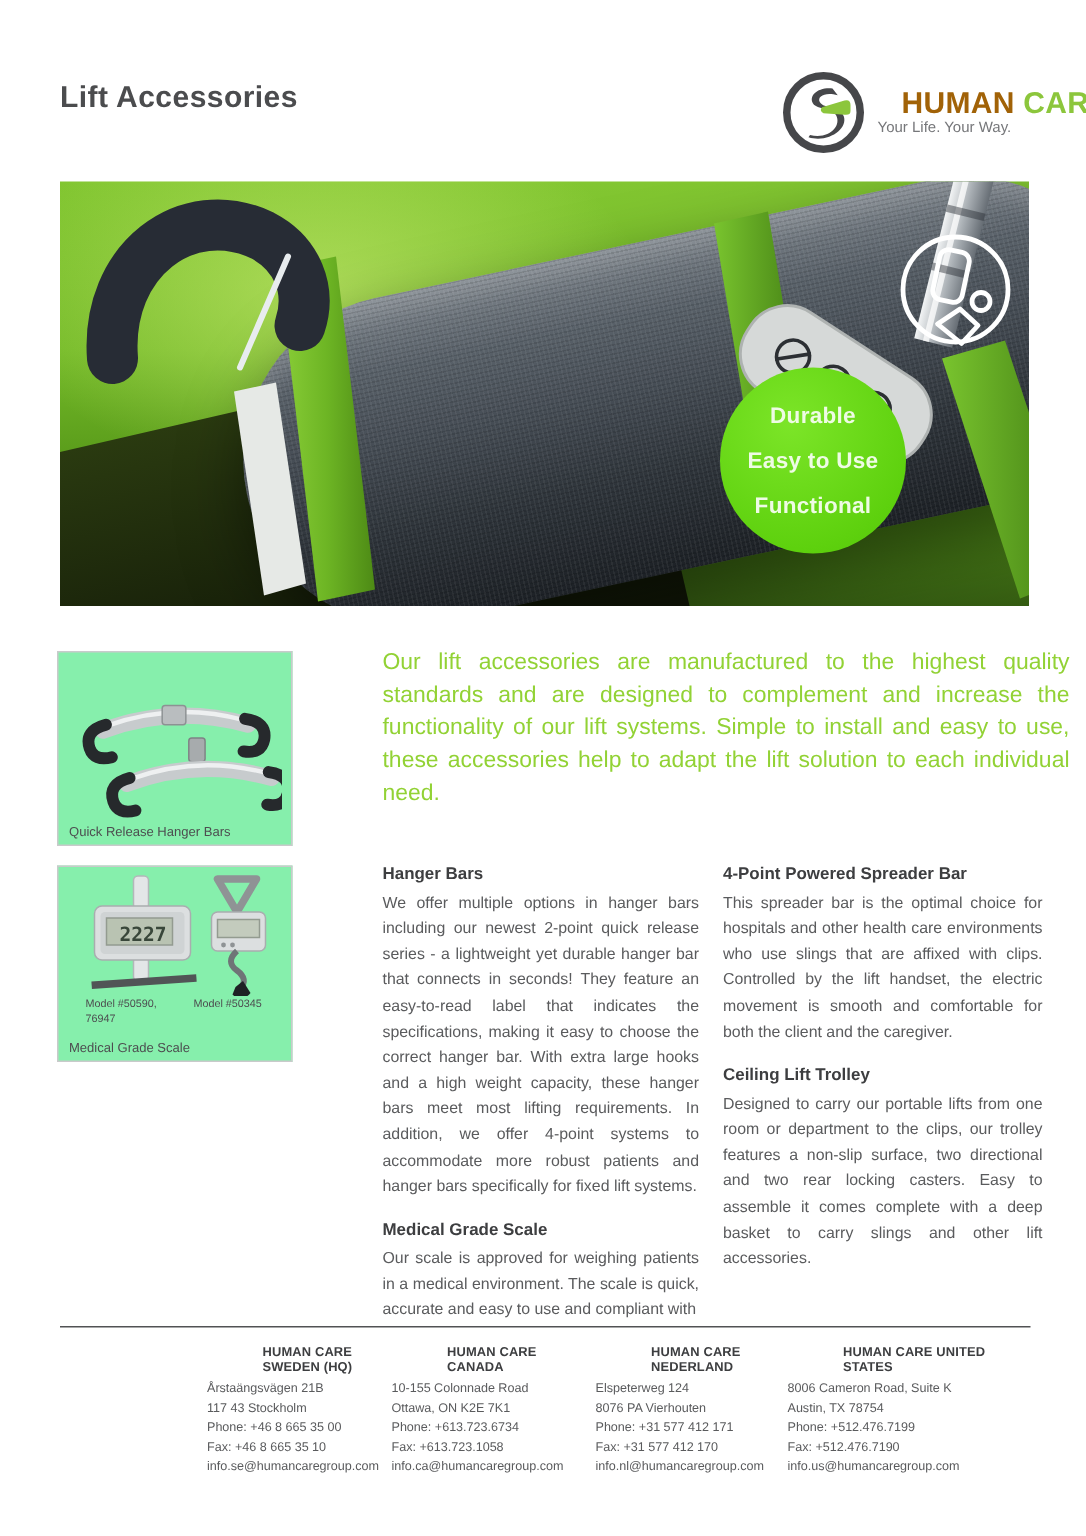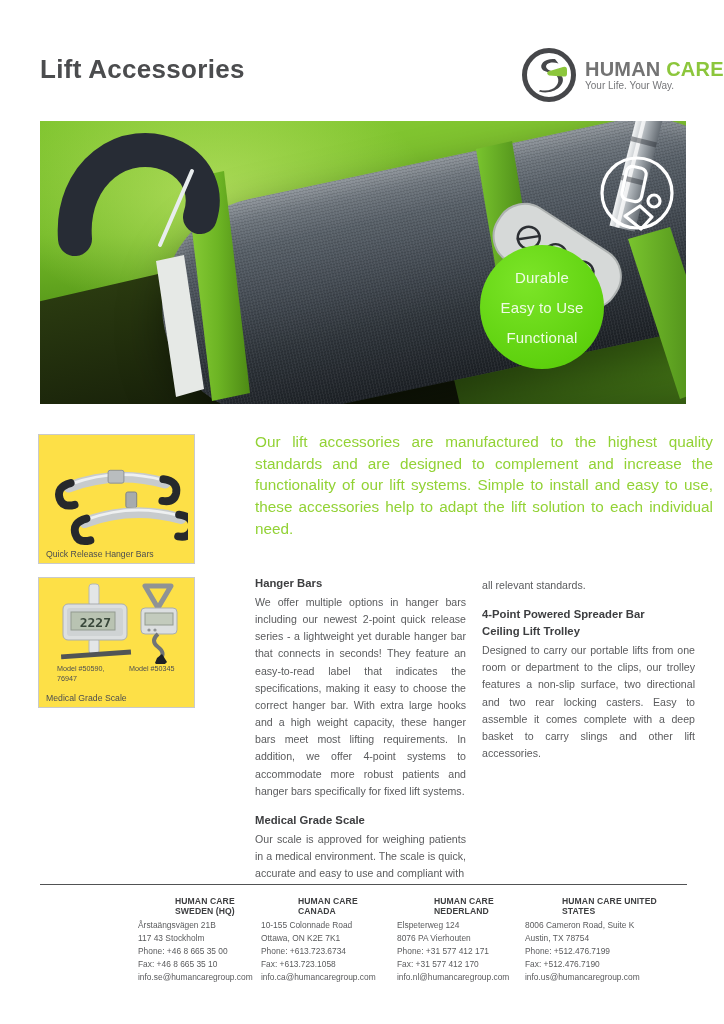--- a/index.html
+++ b/index.html
@@ -1,44 +1,44 @@
 <!DOCTYPE html>
 <html><head>
 <meta charset="utf-8">
 <style>
   html,body{margin:0;padding:0;background:#ffffff;}
   body{width:724px;height:1024px;position:relative;font-family:"Liberation Sans",sans-serif;-webkit-font-smoothing:antialiased;}
   .page{position:absolute;inset:0;width:724px;height:1024px;overflow:hidden;background:#fff;}
 
   
-  .page-title{position:absolute;left:40px;top:54px;font-size:26px;font-weight:700;color:#4b4c4e;letter-spacing:.3px;}
+  .page-title{position:absolute;left:40px;top:54px;font-size:20px;font-weight:700;color:#4b4c4e;letter-spacing:.3px;}
   .logo{position:absolute;left:520px;top:44px;width:190px;height:62px;display:flex;align-items:center;}
   .logo-mark{width:58px;height:58px;flex:0 0 auto;}
   .logo-text{margin-left:7px;line-height:1;}
   .logo-word{font-size:20px;font-weight:700;letter-spacing:.2px;white-space:nowrap;}
-  .logo-word .w1{color:#737373;} .logo-word .w2{color:#8cc63c;}
+  .logo-word .w1{color:#a16207;margin-left:16px;} .logo-word .w2{color:#8cc63c;}
   .logo-tagline{font-size:10px;color:#76777a;margin-top:2px;}
 
   
   .hero{position:absolute;left:40px;top:121px;width:646px;height:283px;overflow:hidden;background:linear-gradient(180deg,#82c631 0%,#74ba28 40%,#5a9c1b 65%,#355c12 100%);}
   .hero-glow{position:absolute;left:-40px;top:-50px;width:430px;height:250px;background:radial-gradient(closest-side,rgba(214,242,125,.55),rgba(214,242,125,0));}
   .hero-wedge{position:absolute;left:-120px;top:150px;width:540px;height:330px;background:linear-gradient(180deg,#2a3a10,#0b0f05 70%);transform:rotate(-13deg);}
   .hero-bar{position:absolute;left:118px;top:36px;width:600px;height:220px;border-radius:115px;transform:rotate(-12deg);
     background:linear-gradient(180deg,#7f868d 0%,#596169 22%,#454c54 45%,#2f353b 70%,#1d2126 100%);
     box-shadow:inset 0 10px 16px rgba(255,255,255,.14), 0 20px 45px rgba(0,0,0,.5);}
   .hero-bar::after{content:"";position:absolute;inset:0;border-radius:115px;
     background-image:repeating-linear-gradient(90deg,rgba(255,255,255,.05) 0 1px,transparent 1px 3px),repeating-linear-gradient(0deg,rgba(0,0,0,.10) 0 1px,transparent 1px 3px);}
   .hero-svg{position:absolute;inset:0;}
   .hero-badge{position:absolute;left:440px;top:124px;width:124px;height:124px;border-radius:50%;z-index:5;
     background:radial-gradient(circle at 38% 30%,#7ce528,#5ed10e 72%,#53c608);
-    display:flex;flex-direction:column;align-items:center;justify-content:center;gap:13px;}
+    display:flex;flex-direction:column;align-items:center;justify-content:center;gap:13px;font-weight:bold;}
   .hero-badge div{font-size:15px;color:#eefbe4;letter-spacing:.2px;}
 
   
-  .pbox{position:absolute;left:38px;width:157px;border:1px solid #c9cacb;background:#fde047;box-sizing:border-box;}
+  .pbox{position:absolute;left:38px;width:157px;border:1px solid #c9cacb;background:#86efac;box-sizing:border-box;}
   .pbox-1{top:434px;height:130px;} .pbox-2{top:577px;height:131px;} .pbox-3{top:721px;height:147px;}
   .pbox svg{position:absolute;left:6px;top:4px;}
   .pbox-caption{position:absolute;left:7px;bottom:4px;font-size:8.7px;color:#4d4e50;}
   .model-label{position:absolute;font-size:7.2px;color:#4d4e50;line-height:1.35;}
   .model-left{left:18px;top:86px;} .model-right{left:90px;top:86px;}
 
   
   .intro{position:absolute;left:255px;top:431px;width:458px;font-size:15.3px;line-height:1.42;color:#92d235;text-align:justify;}
 
   
@@ -189,22 +189,22 @@
   <div class="intro">Our lift accessories are manufactured to the highest quality standards and are designed to complement and increase the functionality of our lift systems. Simple to install and easy to use, these accessories help to adapt the lift solution to each individual need.</div>
 
   <div class="col col-1">
     <h3>Hanger Bars</h3>
     <p>We offer multiple options in hanger bars including our newest 2-point quick release series - a lightweight yet durable hanger bar that connects in seconds!  They feature an easy-to-read label that indicates the specifications, making it easy to choose the correct hanger bar.  With extra large hooks and a high weight capacity, these hanger bars meet most lifting requirements. In addition, we offer 4-point systems to accommodate more robust patients and hanger bars specifically for fixed lift systems.</p>
     <h3>Medical Grade Scale</h3>
     <p>Our scale is approved for weighing patients in a medical environment.  The scale is quick, accurate and easy to use and compliant with</p>
   </div>
 
   <div class="col col-2">
-    <p>all relevant standards.</p>
     <h3>4-Point Powered Spreader Bar</h3>
+    <p>This spreader bar is the optimal choice for hospitals and other health care environments who use slings that are affixed with clips. Controlled by the lift handset, the electric movement is smooth and comfortable for both the client and the caregiver.</p>
     <h3>Ceiling Lift Trolley</h3>
     <p>Designed to carry our portable lifts from one room or department to the clips, our trolley features a non-slip surface, two directional and two rear locking casters. Easy to assemble it comes complete with a deep basket to carry slings and other lift accessories.</p>
   </div>
 
   <div class="footer-rule"></div>
 
   <div class="office office-1">
     <div class="office-name">HUMAN CARE SWEDEN (HQ)</div>
     <div class="office-line">Årstaängsvägen 21B</div>
     <div class="office-line">117 43 Stockholm</div>

